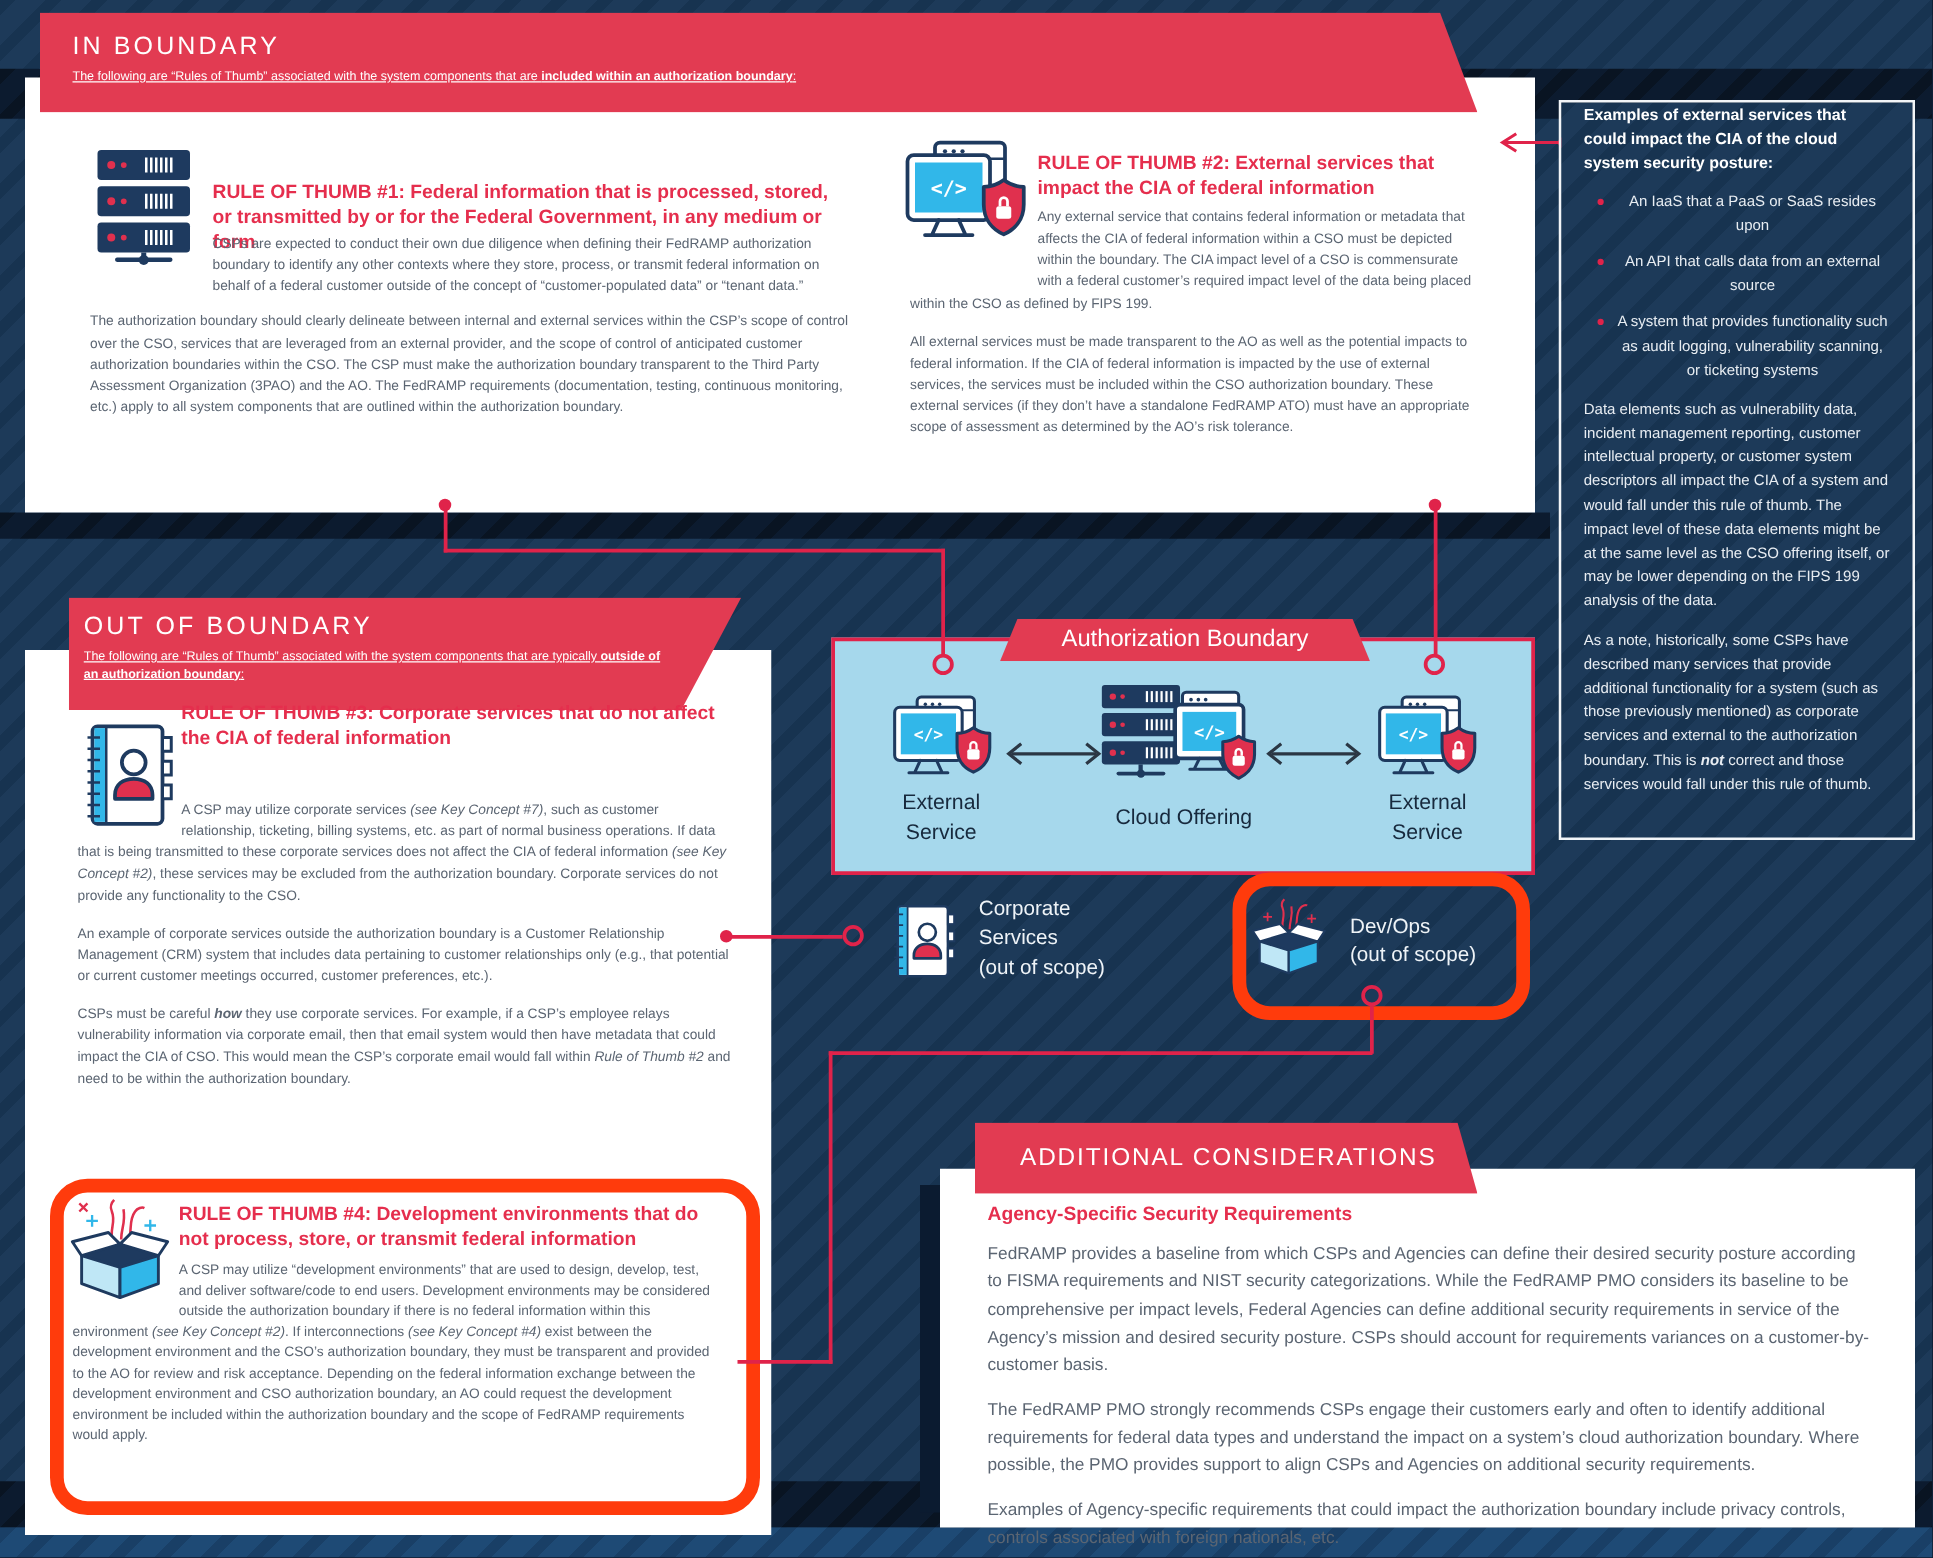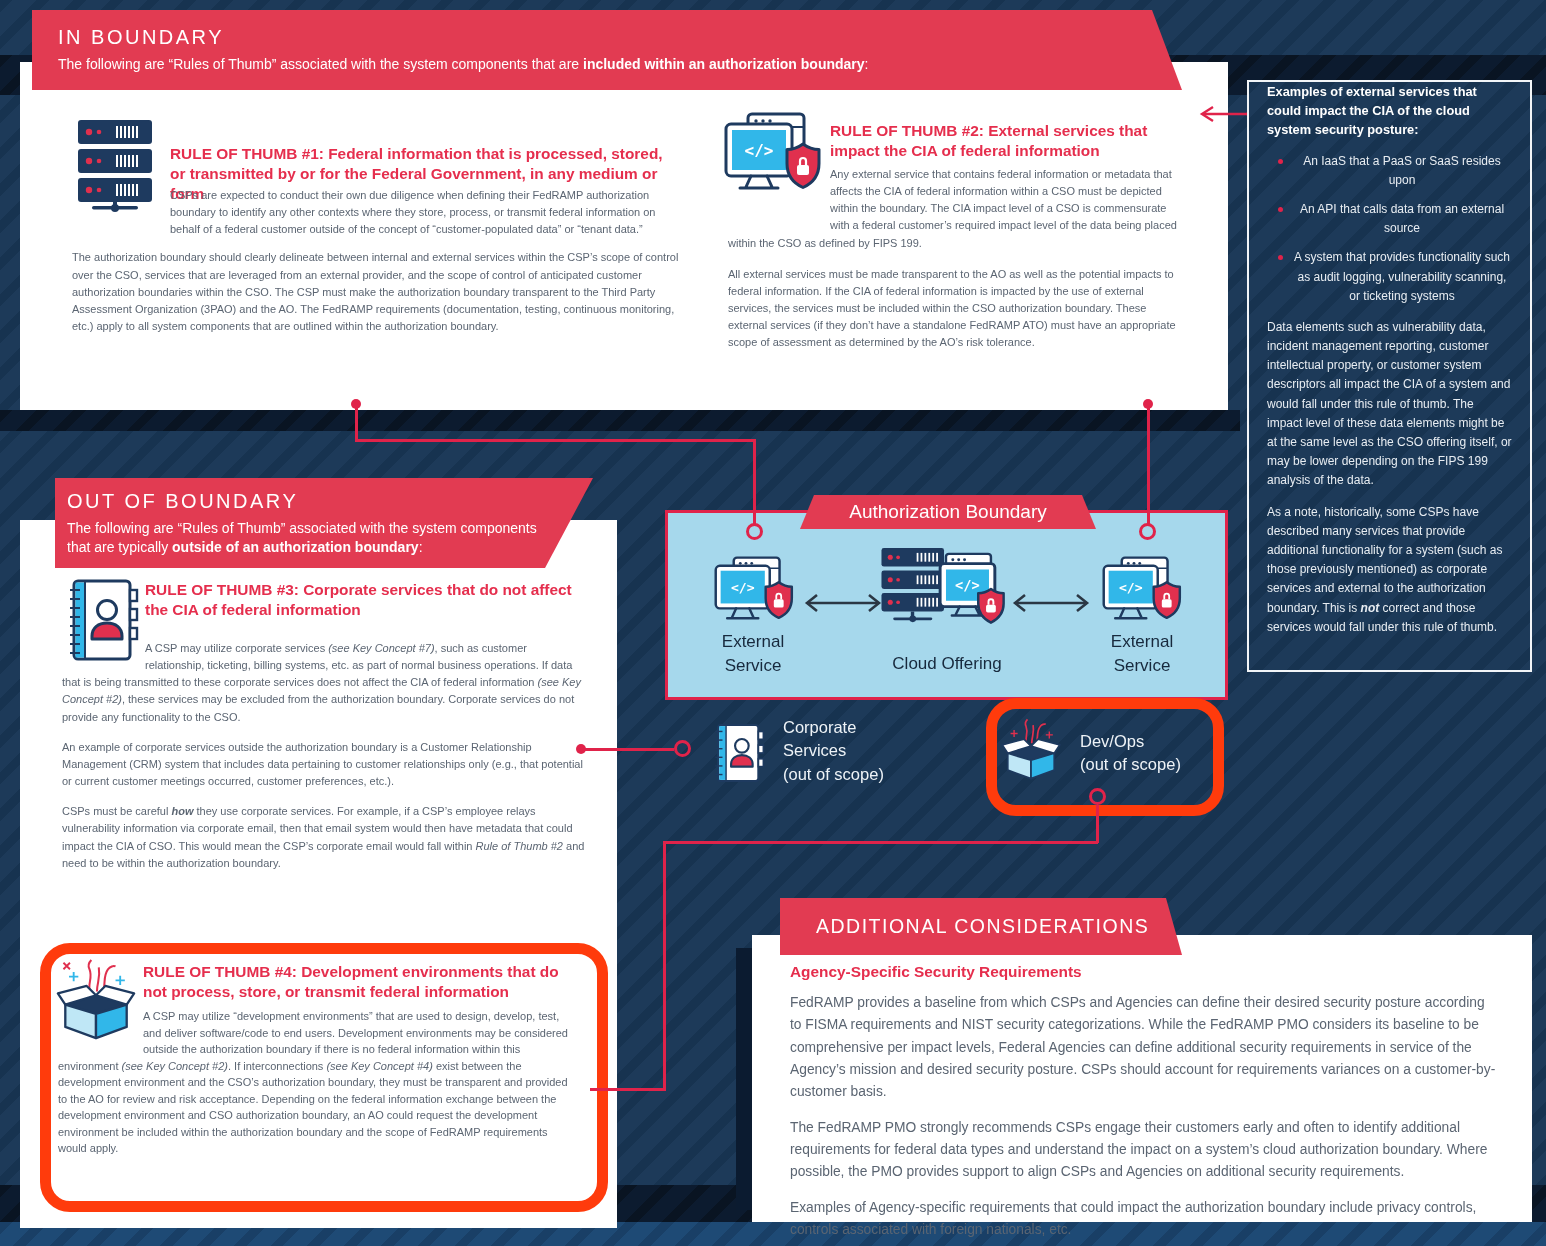--- a/index.html
+++ b/index.html
@@ -8,21 +8,21 @@
     font-family:"Liberation Sans","DejaVu Sans",sans-serif;
     background:repeating-linear-gradient(135deg,#173350 0 9px,#1d3a59 9px 26px);
   }
   .abs{position:absolute;}
   .band{position:absolute;left:0;width:1546px;}
   .band-dark{background:repeating-linear-gradient(135deg,#091422 0 9px,#0c1b2f 9px 26px);}
   .band-light{background:repeating-linear-gradient(135deg,#193f66 0 9px,#1e4a75 9px 26px);}
   .panel{position:absolute;background:#ffffff;}
   .ribbon{position:absolute;background:#e23b52;color:#fff;}
   .ribbon h1,.ribbon h2{margin:0;font-size:20px;font-weight:400;letter-spacing:2.5px;}
-  .ribbon .sub{font-size:14px;margin-top:6px;line-height:1.35;}
+  .ribbon .sub{font-size:10px;margin-top:6px;line-height:1.35;text-decoration:underline;}
   .rule-title{position:absolute;color:#e52e4d;font-weight:700;font-size:15.4px;line-height:1.3;}
   .body-text{position:absolute;color:#5b6572;font-size:11px;line-height:1.56;}
   .body-text .para{margin:0 0 11px 0;}
   .indent{float:left;height:44px;}
   .hline,.vline{position:absolute;background:#e0234a;}
   .hline{height:3px;}
   .vline{width:3px;}
   .dot{position:absolute;width:10px;height:10px;border-radius:50%;background:#e0234a;}
   .ring{position:absolute;width:11px;height:11px;border:3.5px solid #e0234a;border-radius:50%;background:transparent;}
   .orange-box{position:absolute;border:11px solid #ff3b0c;border-radius:30px;}
@@ -164,21 +164,21 @@
         <line x1="6" y1="57" x2="16" y2="57"></line>
         <line x1="6" y1="66" x2="16" y2="66"></line>
         <line x1="6" y1="75" x2="16" y2="75"></line>
     </g>
     <rect x="66" y="12" width="7" height="11" fill="#fff" stroke="#1e3a5f" stroke-width="2.4"></rect>
     <rect x="66" y="31" width="7" height="11" fill="#fff" stroke="#1e3a5f" stroke-width="2.4"></rect>
     <rect x="66" y="50" width="7" height="11" fill="#fff" stroke="#1e3a5f" stroke-width="2.4"></rect>
     <circle cx="43" cy="32" r="9.5" fill="#fff" stroke="#1e3a5f" stroke-width="3"></circle>
     <path d="M28 58 c0 -8.5 6.5 -13 15 -13 s15 4.5 15 13 v3 h-30 z" fill="#e0304e" stroke="#1e3a5f" stroke-width="3" stroke-linejoin="round"></path>
   </svg>
-  <div class="rule-title" style="left:145px;top:580px;width:440px;">RULE OF THUMB #3: Corporate services that do not affect the CIA of federal information</div>
+  <div class="rule-title" style="left:145px;top:561px;width:440px;">RULE OF THUMB #3: Corporate services that do not affect the CIA of federal information</div>
   <div class="body-text" style="left:62px;top:640px;width:527px;">
     <div class="para"><span class="indent" style="width:83px;height:21px;"></span><span><span>A CSP may utilize corporate services </span><span style="font-style: italic;">(see Key Concept #7)</span><span>, such as customer relationship, ticketing, billing systems, etc. as part of normal business operations. If data that is being transmitted to these corporate services does not affect the CIA of federal information </span><span style="font-style: italic;">(see Key Concept #2)</span><span>, these services may be excluded from the authorization boundary. Corporate services do not provide any functionality to the CSO.</span></span></div>
     <div class="para" style="margin-top:13px;">An example of corporate services outside the authorization boundary is a Customer Relationship Management (CRM) system that includes data pertaining to customer relationships only (e.g., that potential or current customer meetings occurred, customer preferences, etc.).</div>
     <div class="para" style="margin-top:13px;"><span>CSPs must be careful </span><span style="font-weight: 700; font-style: italic;">how</span><span> they use corporate services. For example, if a CSP’s employee relays vulnerability information via corporate email, then that email system would then have metadata that could impact the CIA of CSO. This would mean the CSP’s corporate email would fall within </span><span style="font-style: italic;">Rule of Thumb #2</span><span> and need to be within the authorization boundary.</span></div>
   </div>
 
   <div class="orange-box" style="left:40px;top:943px;width:546px;height:247px;"></div>
   <svg class="abs" style="left:56px;top:957px;" width="80" height="84" viewBox="0 0 86 88" aria-label="open-box-icon">
     <path d="M37 38 C33 28 40 22 36 12 C34 8 36 4 38 2" stroke="#e0304e" stroke-width="2.2" fill="none"></path>
     <path d="M44 36 C44 26 48 22 46 10" stroke="#e0304e" stroke-width="2.2" fill="none"></path>
@@ -269,21 +269,21 @@
       <circle cx="79" cy="12" r="1.5" fill="#1e3a5f"></circle>
       <circle cx="85" cy="12" r="1.5" fill="#1e3a5f"></circle>
     <rect x="60" y="16" width="56" height="44" rx="4" fill="#fff" stroke="#1e3a5f" stroke-width="3"></rect>
     <rect x="66" y="22" width="44" height="32" fill="#31b7e9"></rect>
     <text x="88" y="43" text-anchor="middle" font-size="14" font-weight="bold" fill="#fff" font-family="DejaVu Sans Mono, monospace">&lt;/&gt;</text>
     <path d="M80 60 l-4 8 M96 60 l4 8 M72 69 h34" stroke="#1e3a5f" stroke-width="2.5" fill="none" stroke-linecap="round"></path>
     <path d="M112 42 c4.5 3.2 9 4.4 13 4.4 v10.5 c0 10 -5.8 16 -13 19.5 c-7.2 -3.5 -13 -9.5 -13 -19.5 v-10.5 c4 0 8.5 -1.2 13 -4.4 z" fill="#e0304e" stroke="#1e3a5f" stroke-width="2.5" stroke-linejoin="round"></path>
     <rect x="107" y="58" width="10" height="8" rx="1.8" fill="#fff"></rect>
     <path d="M109.5 58 v-3 a2.5 2.5 0 0 1 5 0 v3" fill="none" stroke="#fff" stroke-width="2"></path>
   </svg>
-  <div class="diagram-label" style="left:872px;top:642px;width:150px;margin-top:10px;">Cloud Offering</div>
+  <div class="diagram-label" style="left:872px;top:642px;width:150px;">Cloud Offering</div>
 
   <svg class="abs" style="left:1008px;top:592px;" width="86" height="22">
     <line x1="9" y1="11" x2="77" y2="11" stroke="#2b3744" stroke-width="2.6"></line>
     <path d="M17 3 L7 11 L17 19" fill="none" stroke="#2b3744" stroke-width="2.6"></path>
     <path d="M69 3 L79 11 L69 19" fill="none" stroke="#2b3744" stroke-width="2.6"></path>
   </svg>
 
   <svg class="abs" style="left:1102px;top:556px;" width="82" height="72" viewBox="0 0 100 88" aria-label="code-shield-icon">
     <rect x="24" y="2" width="56" height="44" rx="4" fill="#fff" stroke="#1e3a5f" stroke-width="3"></rect>
     <circle cx="32" cy="9" r="1.7" fill="#1e3a5f"></circle>

